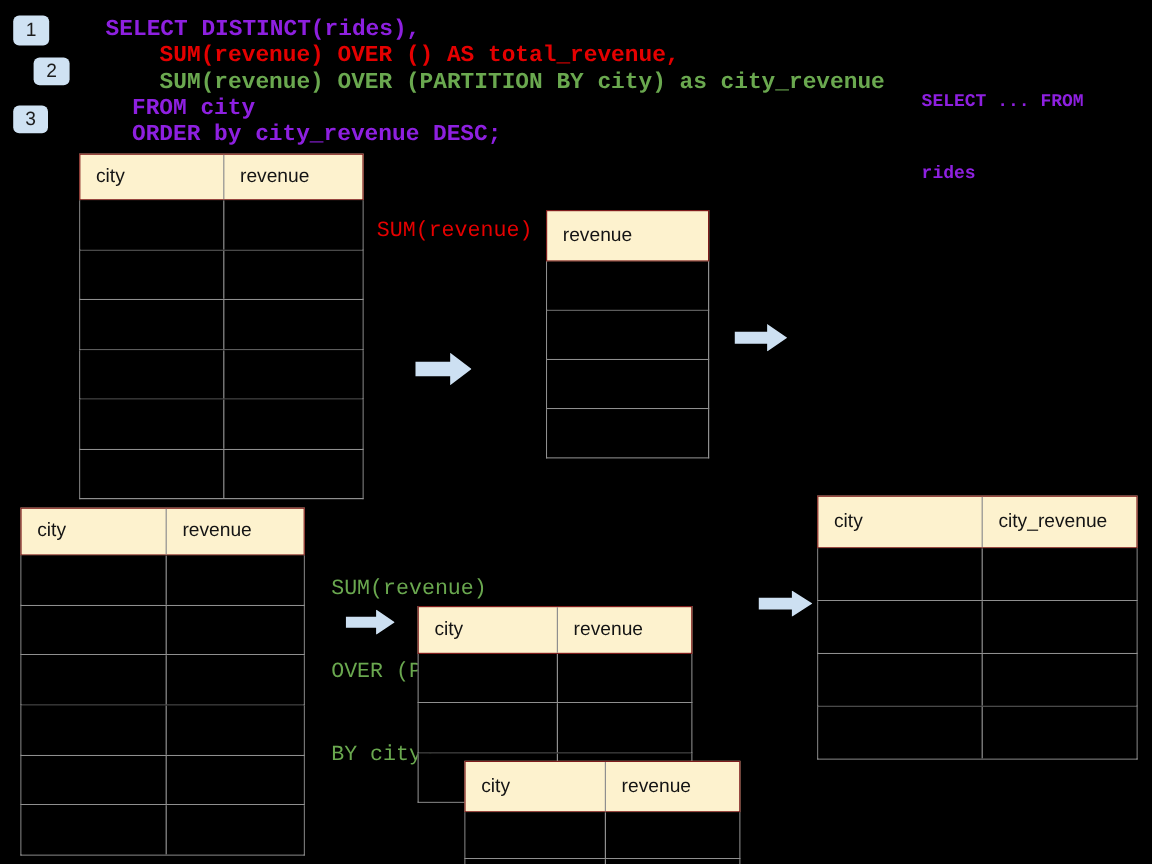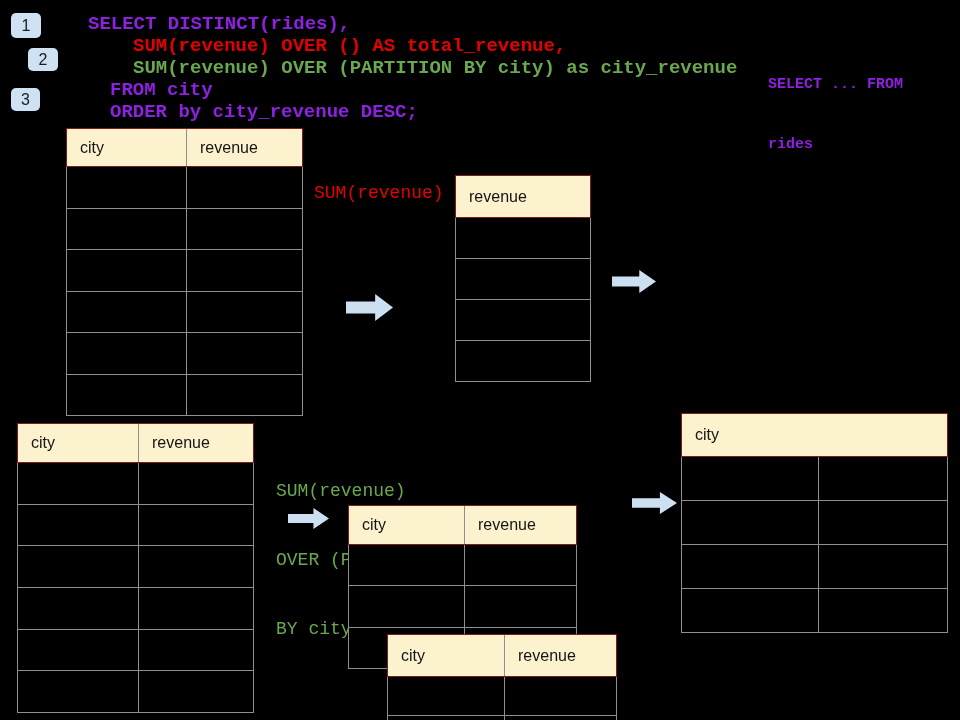--- a/index.html
+++ b/index.html
@@ -160,20 +160,21 @@
       </div>
       <div class="trow" style="height: 41.3px;">
         <div class="bcell" style="width: 115px;"></div>
         <div class="bcell" style="flex: 1 1 0%;"></div>
       </div>
     </div>
 
   <div class="dtable" style="left:681px;top:413px;width:267px;">
       <div class="thead" style="height: 44px;">
         <div class="hcell" style="width: 136px;">city</div>
+        <div class="hcell" style="flex: 1 1 0%;">city_revenue</div>
       </div>
       <div class="trow" style="height: 44px;">
         <div class="bcell" style="width: 136px;"></div>
         <div class="bcell" style="flex: 1 1 0%;"></div>
       </div>
       <div class="trow" style="height: 44px;">
         <div class="bcell" style="width: 136px;"></div>
         <div class="bcell" style="flex: 1 1 0%;"></div>
       </div>
       <div class="trow" style="height: 44px;">

